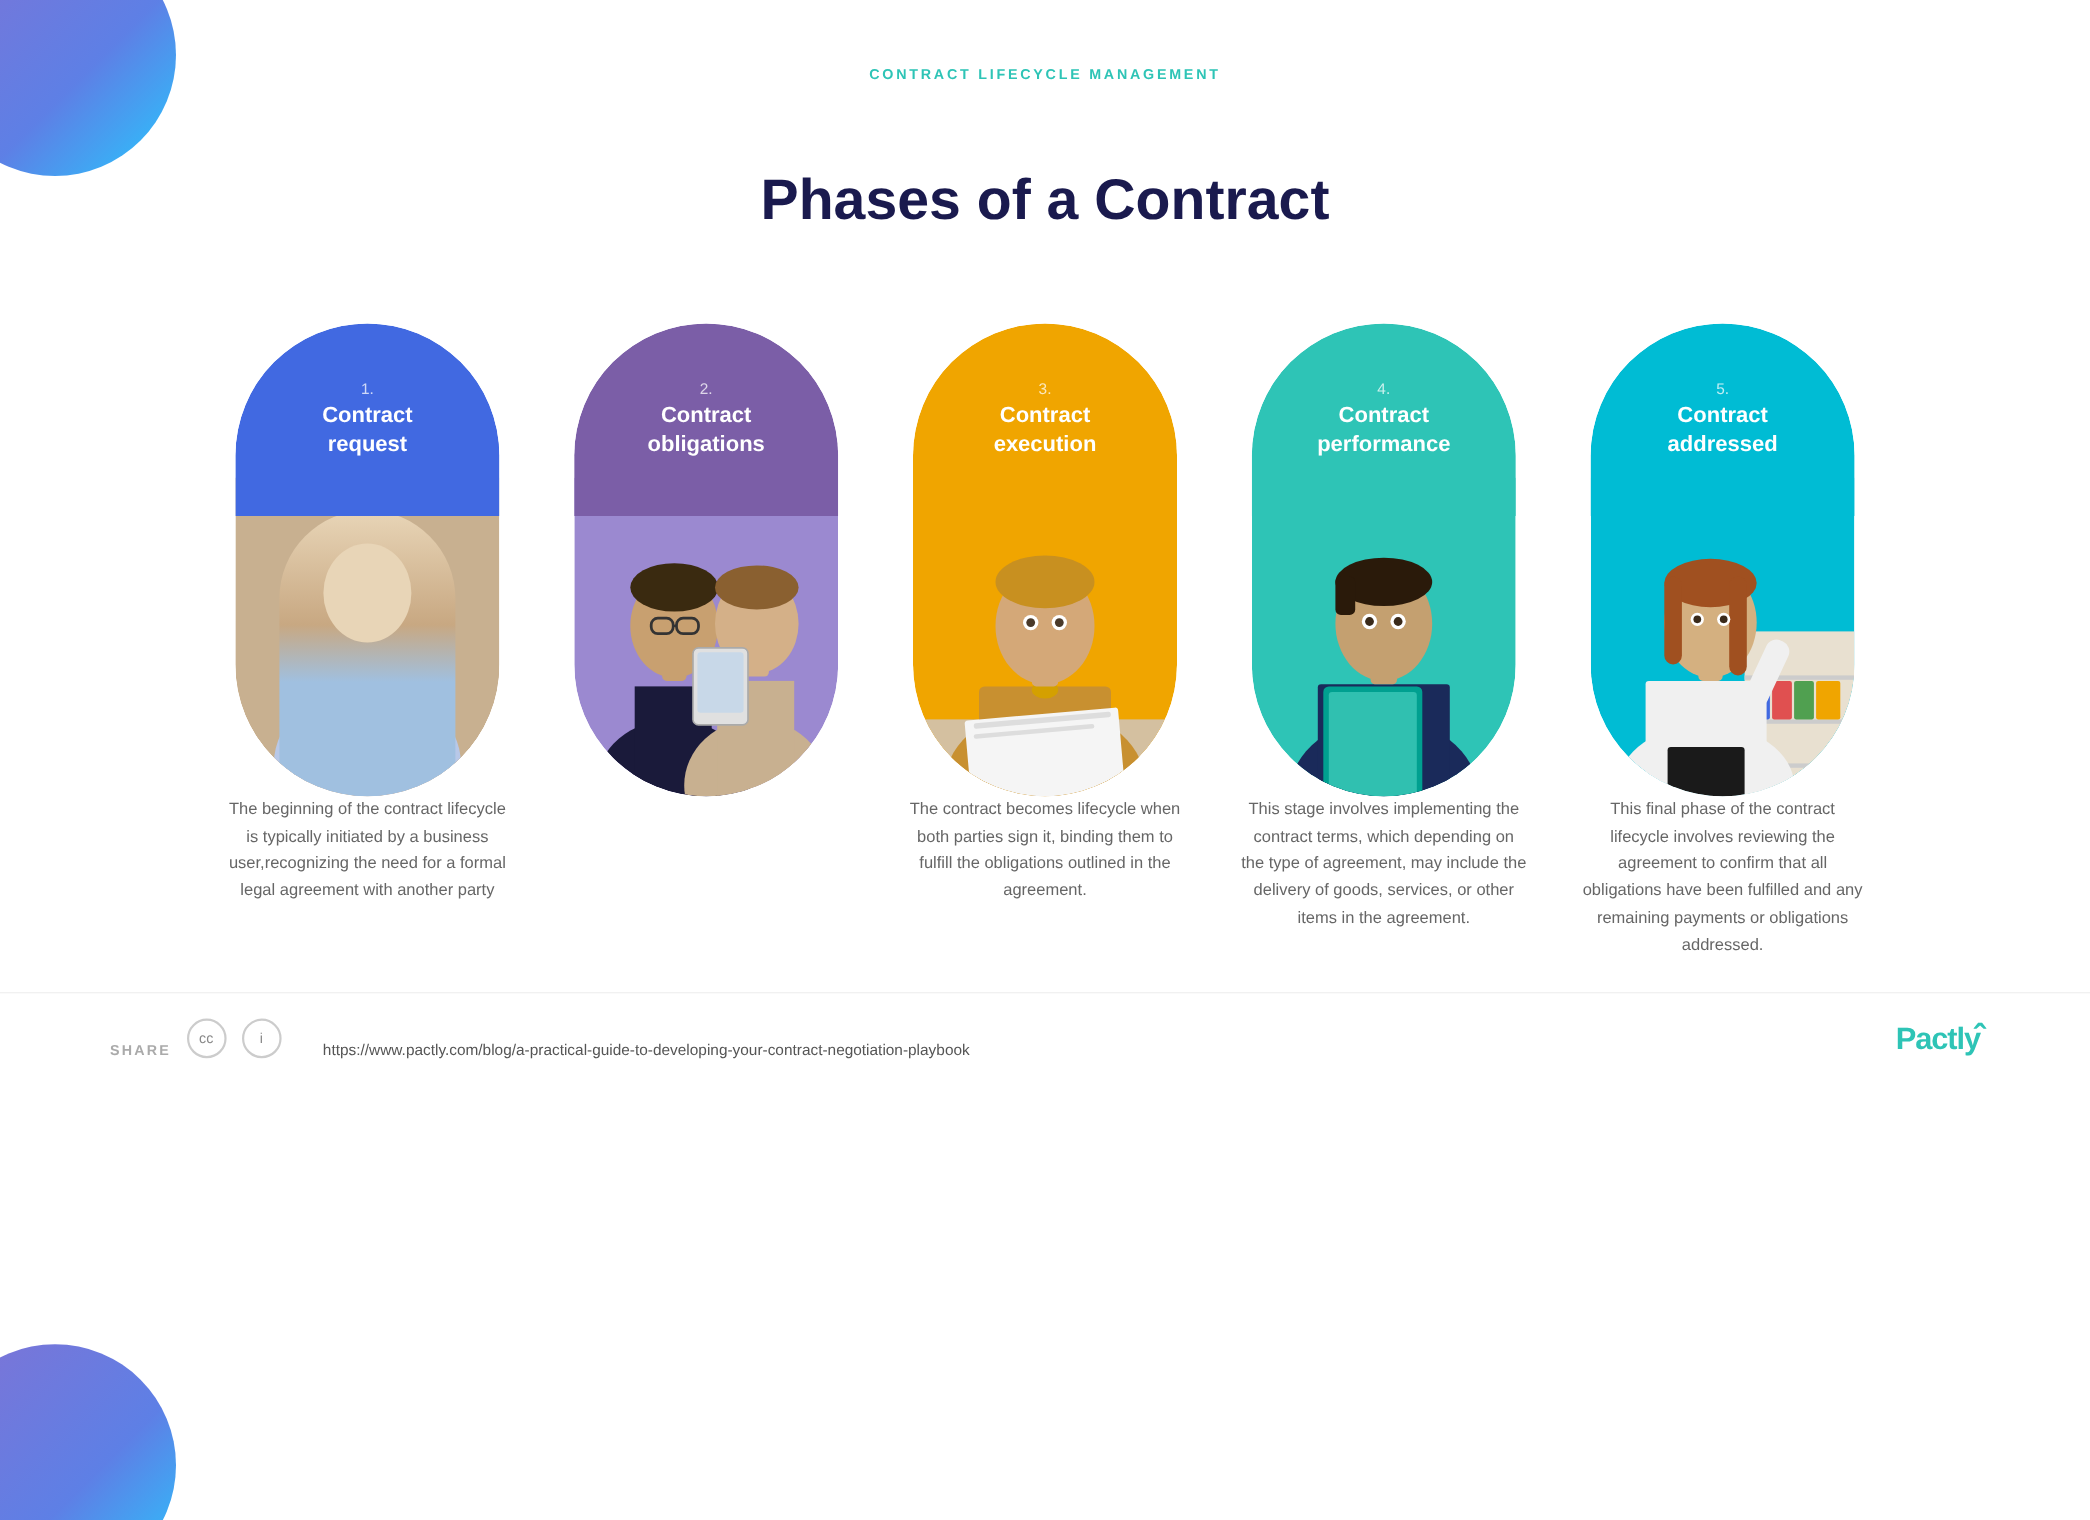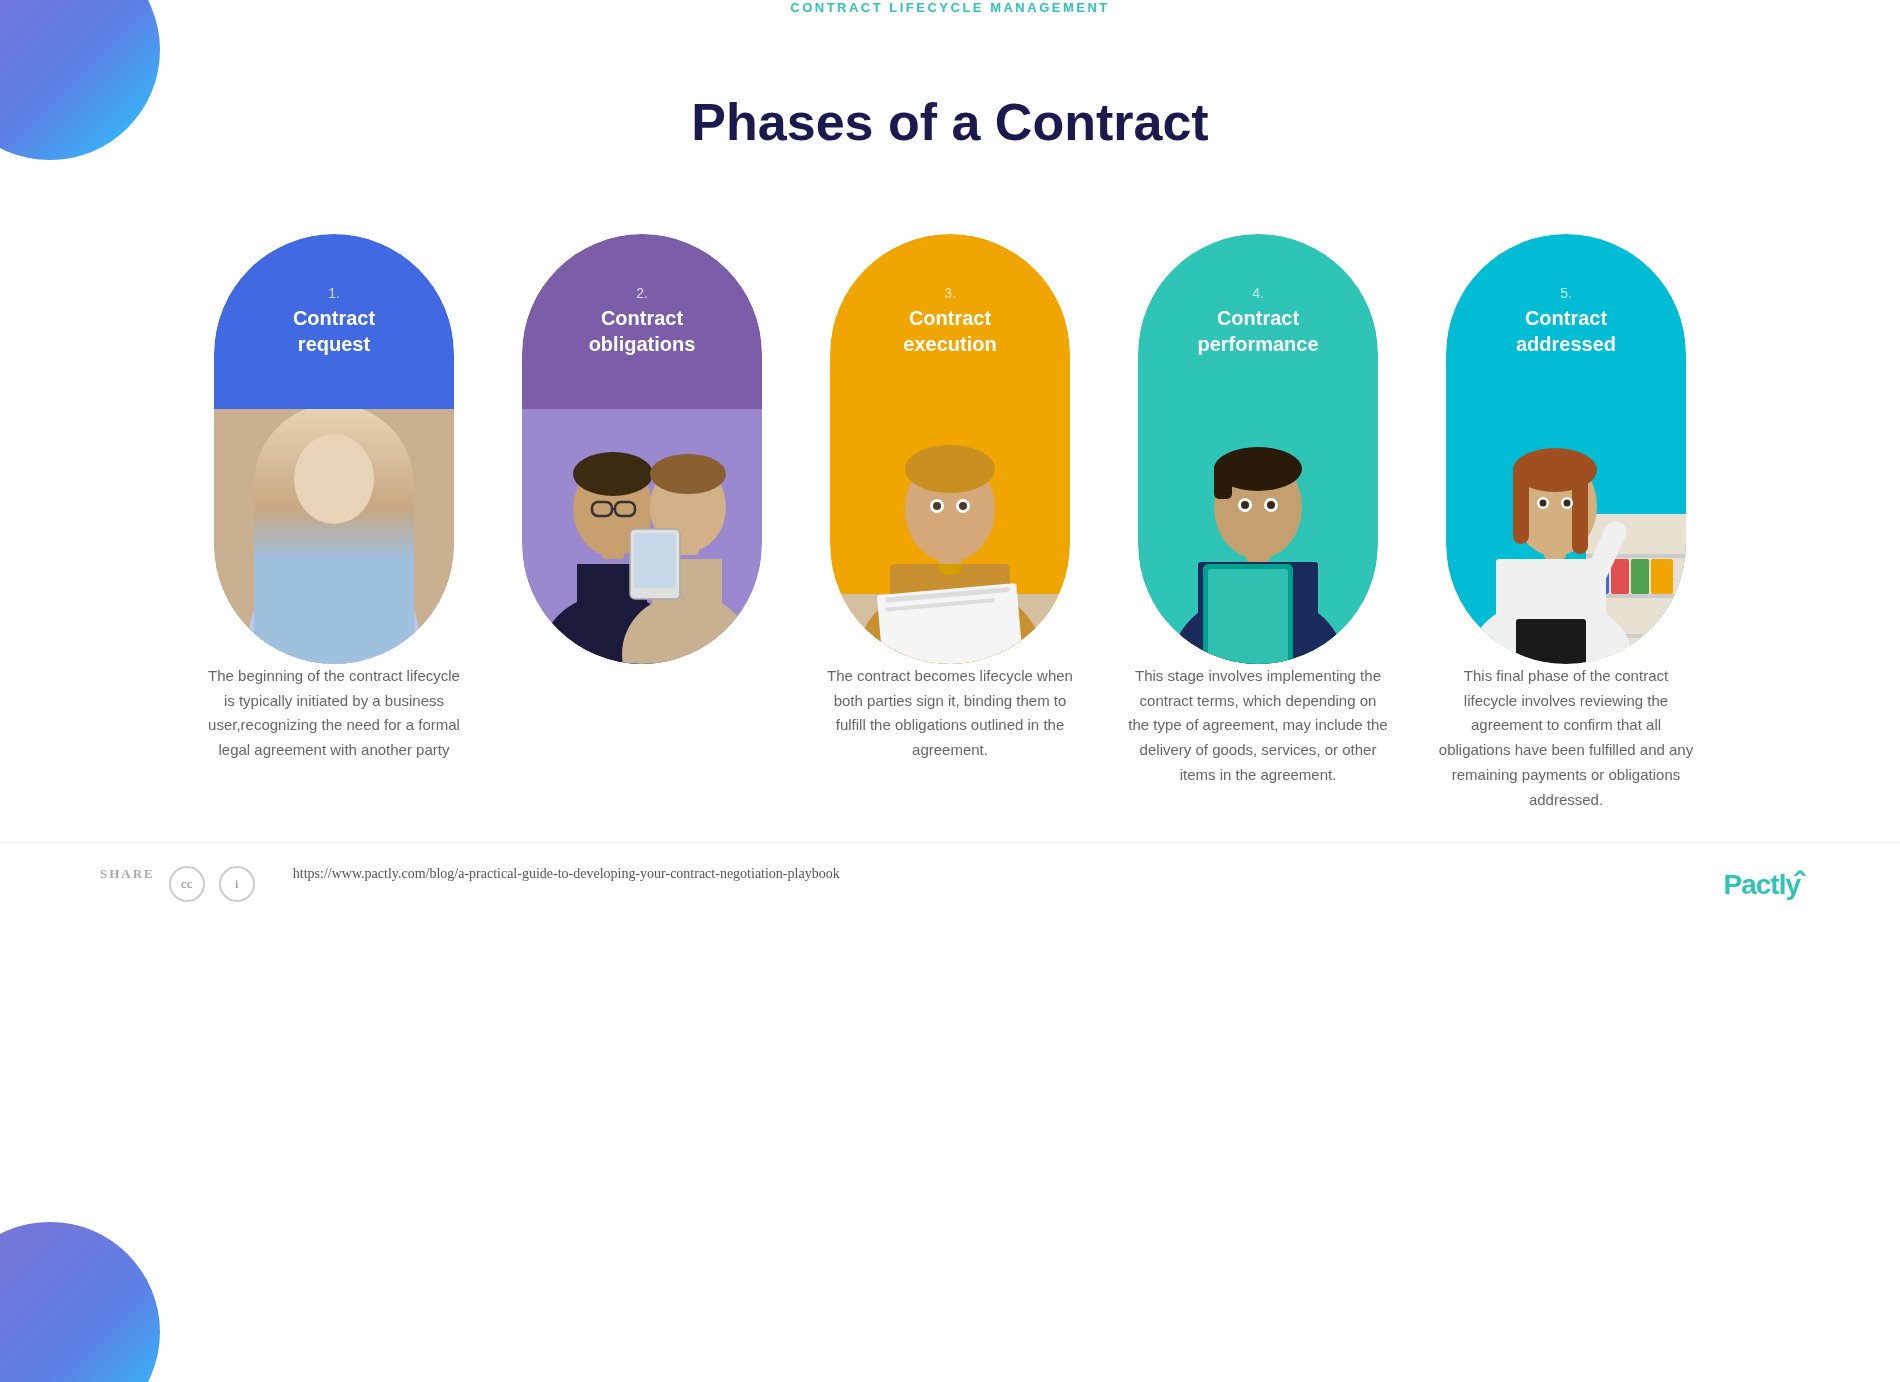--- a/index.html
+++ b/index.html
@@ -32,20 +32,21 @@
       height: 220px;
       border-radius: 50%;
       background: linear-gradient(135deg, #6a5acd 0%, #4169e1 60%, #00bfff 100%);
       opacity: 0.85;
       z-index: 0;
     }
 
     
     .header {
       text-align: center;
+      padding-top: 60px;
       padding-bottom: 30px;
       position: relative;
       z-index: 1;
     }
     .header .category-label {
       color: #2ec4b6;
       font-size: 13px;
       font-weight: 700;
       letter-spacing: 2.5px;
       text-transform: uppercase;
@@ -169,23 +170,22 @@
       display: flex;
       align-items: center;
       justify-content: space-between;
       padding: 22px 100px;
       border-top: 1px solid #eee;
       position: relative;
       z-index: 1;
     }
     .footer-left {
       display: flex;
-      align-items: flex-start;
+      align-items: flex-end;
       gap: 14px;
-      font-family: Liberation Serif, serif;
     }
     .footer-share-label {
       color: #aaa;
       font-size: 13px;
       font-weight: 600;
       letter-spacing: 2px;
       text-transform: uppercase;
     }
     .footer-icon {
       width: 36px;

